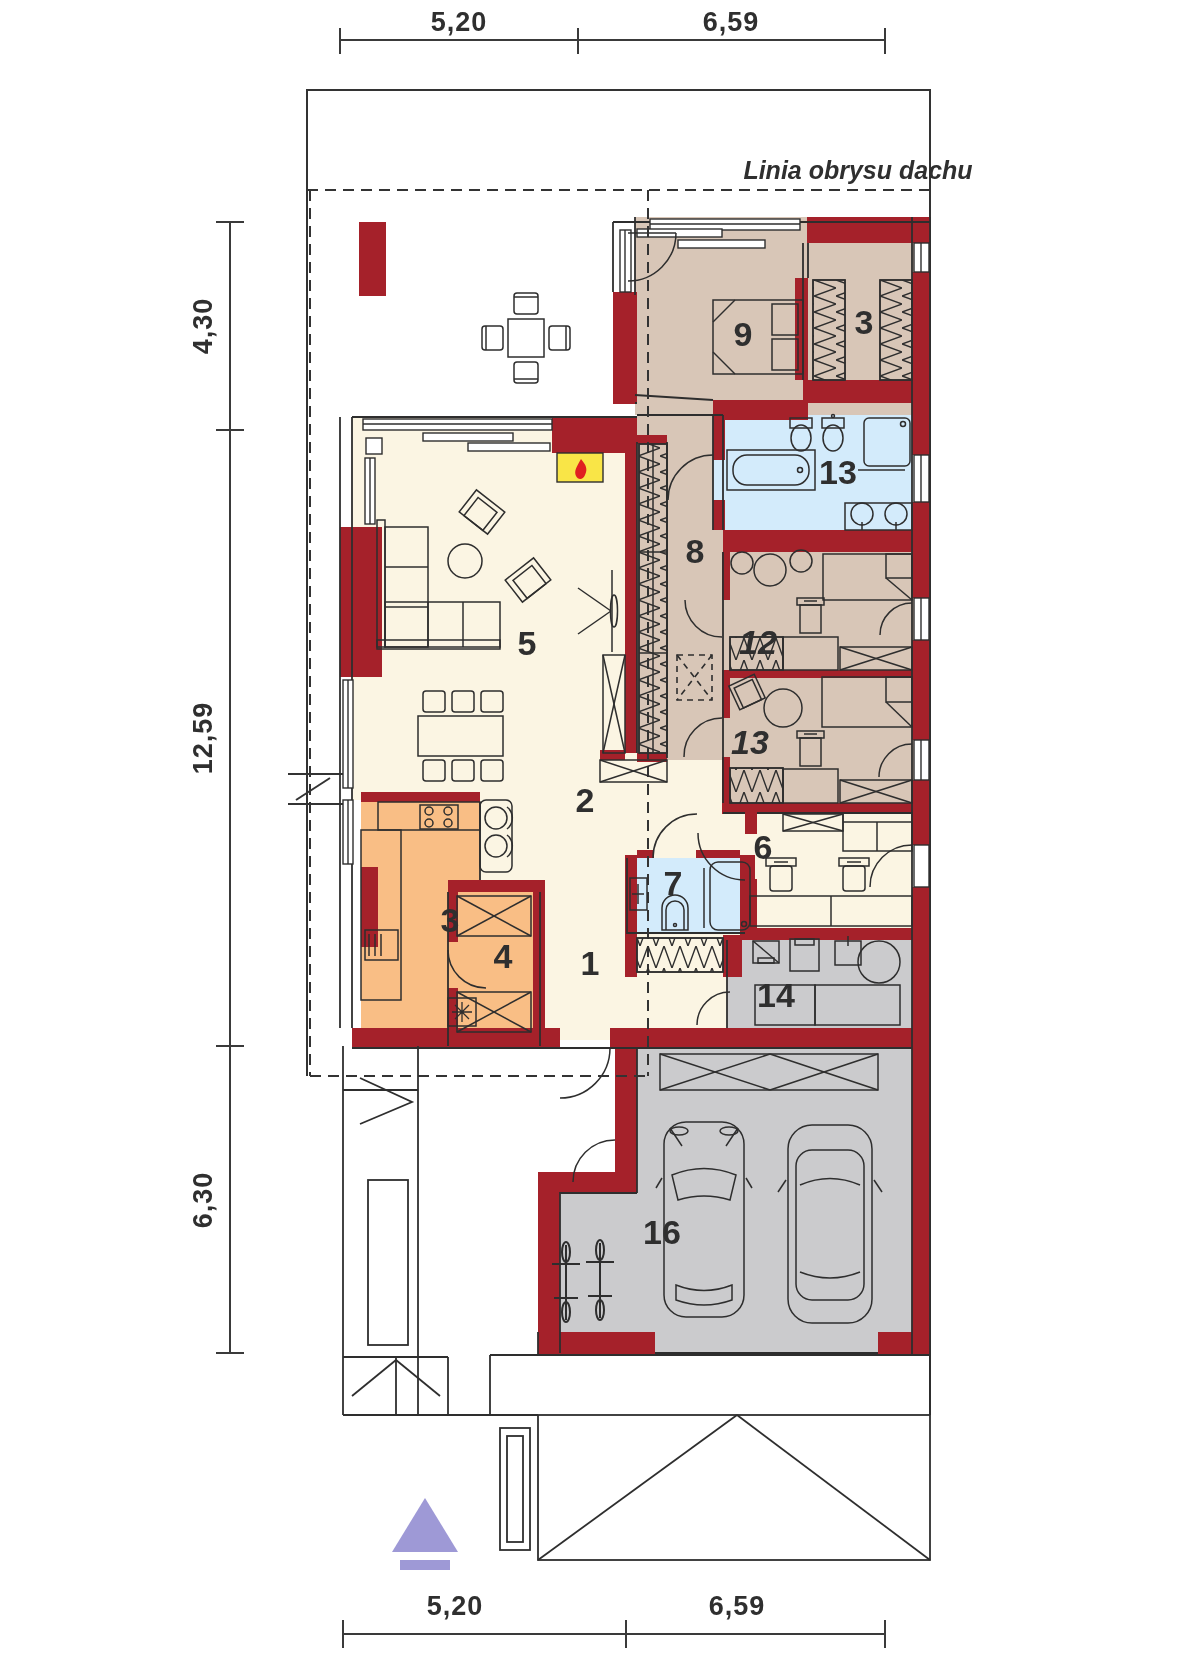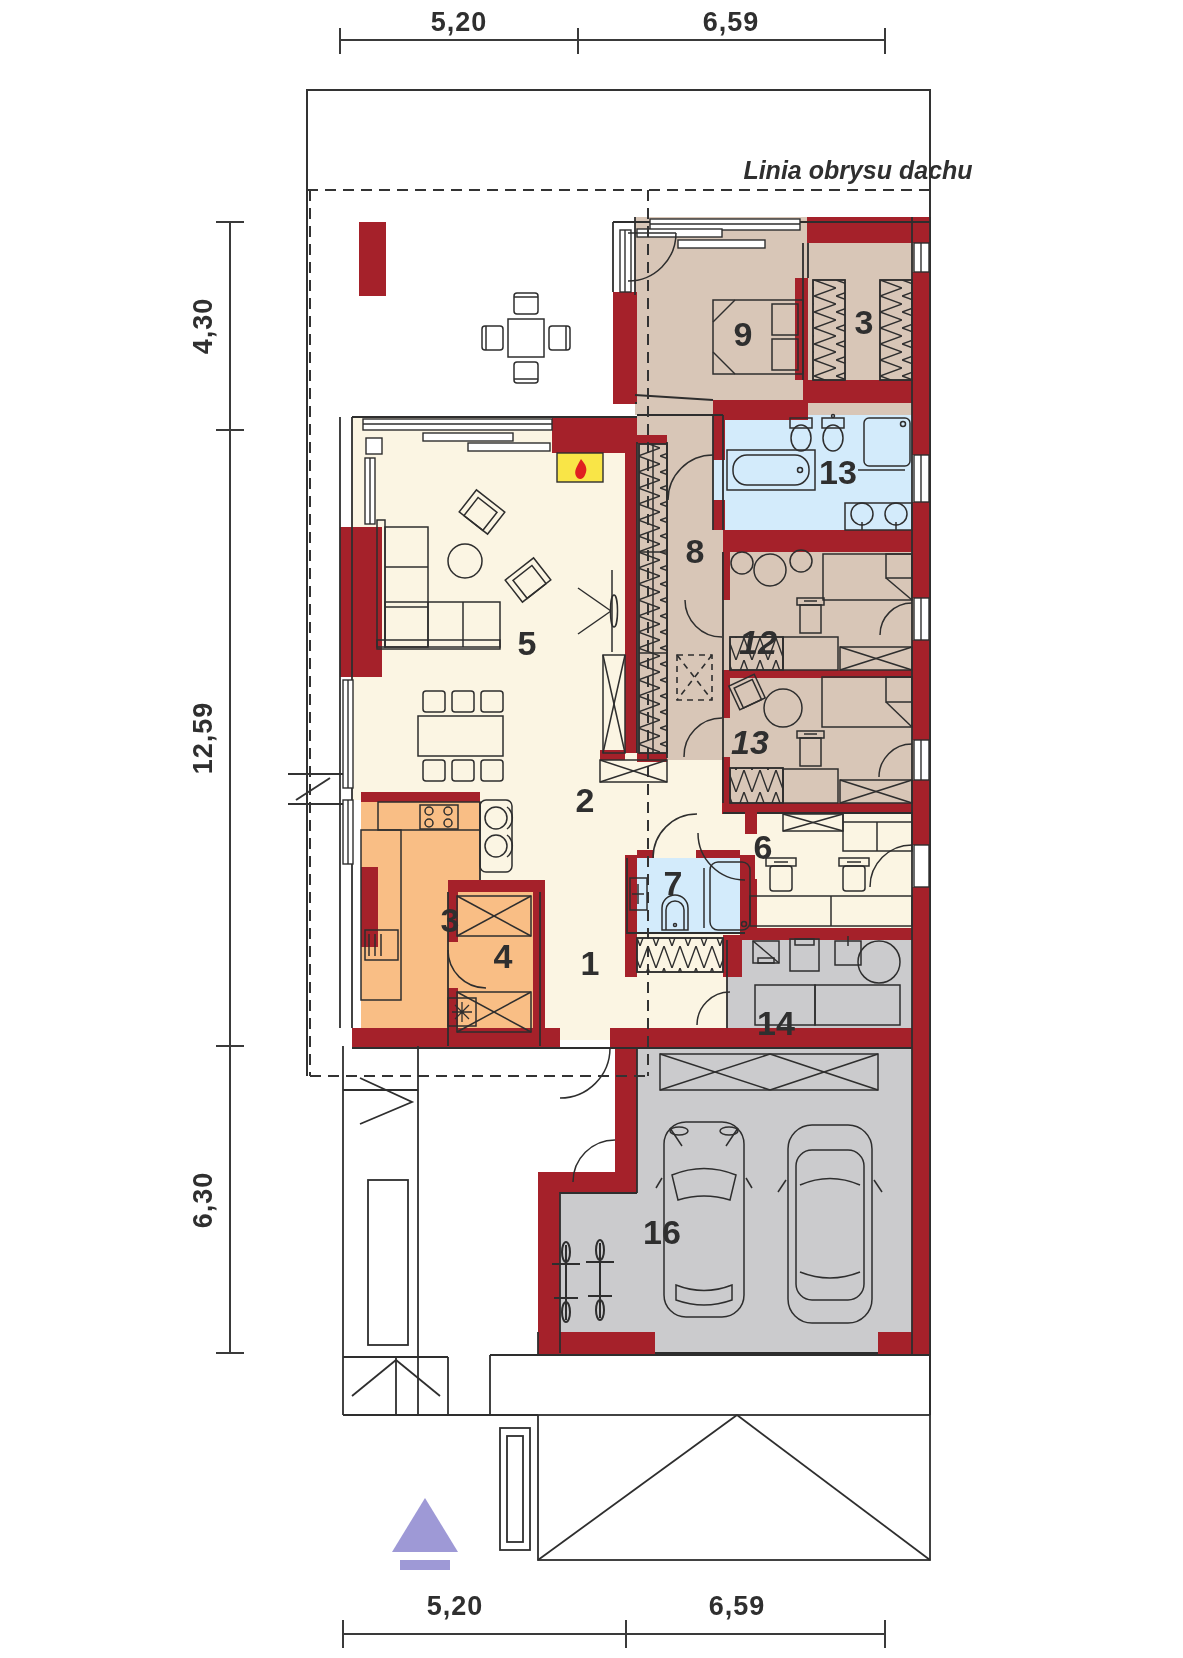--- a/index.html
+++ b/index.html
@@ -594,17 +594,17 @@
   <div class="lbl room-num" style="left:503px;top:956px;">4</div>
   <div class="lbl room-num" style="left:527px;top:643px;">5</div>
   <div class="lbl room-num" style="left:763px;top:847px;">6</div>
   <div class="lbl room-num" style="left:673px;top:883px;">7</div>
   <div class="lbl room-num" style="left:695px;top:551px;">8</div>
   <div class="lbl room-num" style="left:743px;top:334px;">9</div>
   <div class="lbl room-num" style="left:864px;top:322px;">3</div>
   <div class="lbl room-num" style="left:838px;top:472px;">13</div>
   <div class="lbl room-num" style="left:758px;top:642px;font-style:italic;">12</div>
   <div class="lbl room-num" style="left:750px;top:742px;font-style:italic;">13</div>
-  <div class="lbl room-num" style="left:776px;top:995px;margin-top:28px;">14</div>
+  <div class="lbl room-num" style="left:776px;top:995px;">14</div>
   <div class="lbl room-num" style="left:662px;top:1232px;">16</div>
 </div>
 
 </div>
 
 </body></html>

